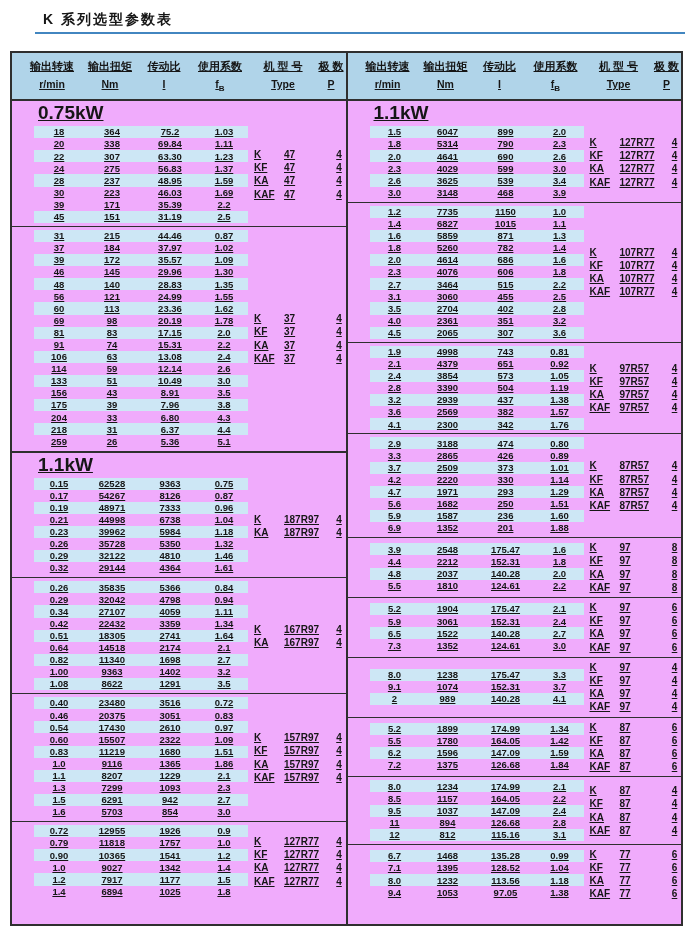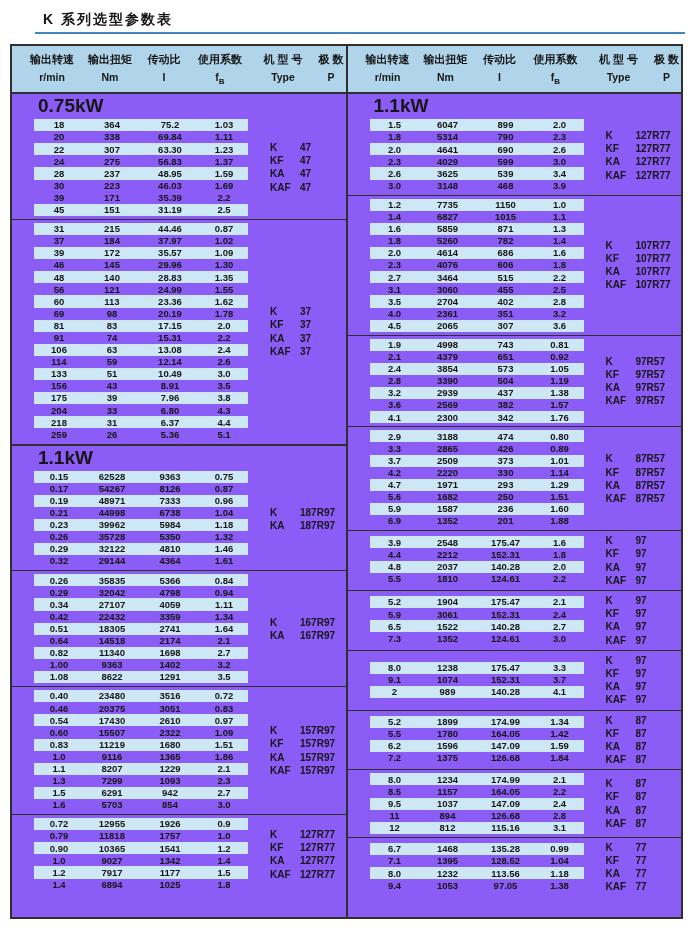--- a/index.html
+++ b/index.html
@@ -3,32 +3,32 @@
 <meta charset="utf-8">
 <style>
   html,body{margin:0;padding:0}
   body{
     width:691px;height:933px;position:relative;background:#ffffff;
     font-family:"Liberation Sans", sans-serif;color:var(--text,#161616);
     overflow:hidden;
   }
   .ptitle{position:absolute;left:35px;top:3px;font-size:14px;font-weight:bold;letter-spacing:2px;margin:8px;}
   .trule{position:absolute;left:35px;top:32px;width:650px;height:0;border-top:2px solid var(--rule,#4286c0);}
-  .table{position:absolute;left:10px;top:44px;width:669px;height:871px;border:2px solid var(--line,#2f2f2f);display:flex;background:#8b5cf6;}
+  .table{position:absolute;left:10px;top:51px;width:669px;height:871px;border:2px solid var(--line,#2f2f2f);display:flex;background:#f0abfc;text-decoration:underline;}
   .half{flex:1;display:flex;flex-direction:column;overflow:hidden;min-width:0;}
   .half.lft{border-right:2px solid var(--line,#2f2f2f);}
   .head{background:var(--band,#b0d4e9);border-bottom:2px solid var(--line,#2f2f2f);display:grid;grid-template-columns:60px 56px 52px 60px 66px 30px;padding:6px 0 6px 10px;}
   .hcell{text-align:center;}
   .hcn{font-size:11px;font-weight:bold;white-space:nowrap;}
   .hunit{font-size:10.5px;font-weight:bold;margin-top:4px;}
   .hunit sub{font-size:8px;}
   .body{display:flex;flex-direction:column;flex:1;}
   .plabel{font-size:19px;font-weight:bold;padding:3px 0 1px 26px;line-height:18px;}
   .plabel.sep{border-top:2px solid var(--line,#2f2f2f);}
-  .block{display:flex;align-items:center;padding:3px 0;gap:16px;}
+  .block{display:flex;align-items:center;padding:3px 0;}
   .block.sep{border-top:1.5px solid var(--line,#2f2f2f);}
   .rows{margin-left:22px;width:214px;}
   .row{display:grid;grid-template-columns:50px 56px 60px 48px;height:12.1px;align-items:center;}
   .row.stripe{background:var(--stripe,#cde7f5);}
   .cell{text-align:center;font-size:9.5px;font-weight:bold;line-height:1;}
   .types{margin-left:6px;}
   .trow{display:grid;grid-template-columns:30px 48px 14px;font-size:10px;font-weight:bold;line-height:13.2px;}
   .tsize{text-align:left;}
   .tpole{text-align:center;}
 </style>

